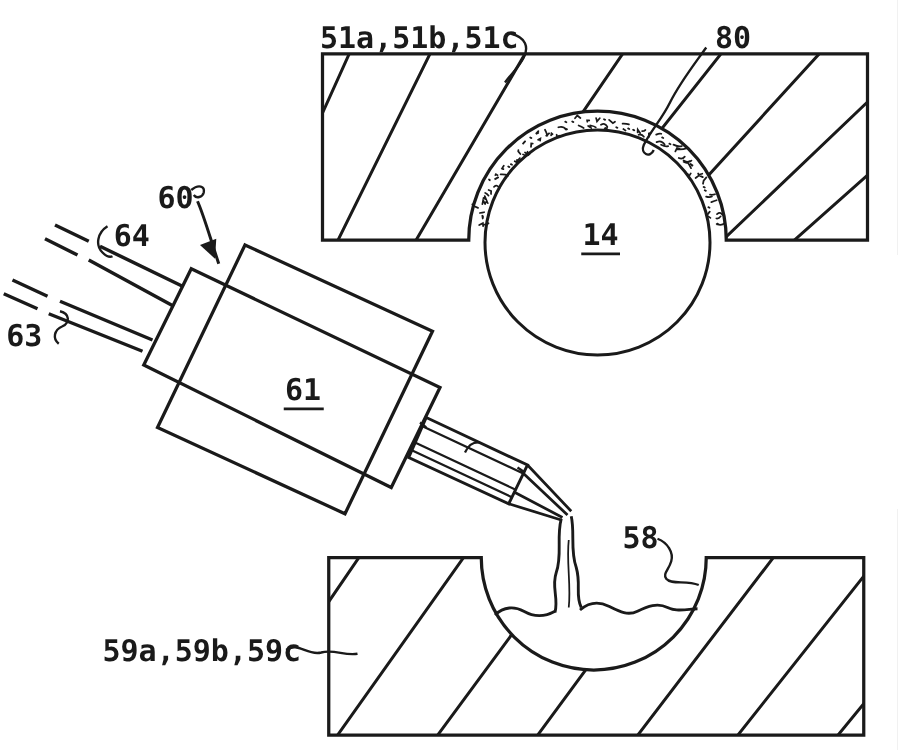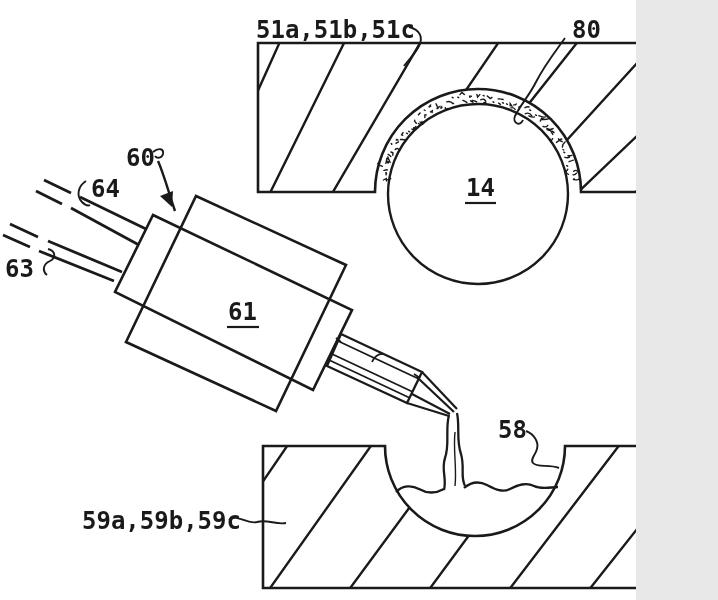--- a/index.html
+++ b/index.html
@@ -1,16 +1,16 @@
 <!DOCTYPE html>
 <html><head>
 <meta charset="utf-8">
 <style>
   html,body{margin:0;padding:0;background:#e8e8e8;}
-  .stage{position:relative;width:636px;height:600px;background:#ffffff;overflow:hidden;
+  .stage{position:relative;width:718px;height:600px;background:#ffffff;overflow:hidden;
          font-family:"DejaVu Sans Mono","Liberation Mono",monospace;}
   svg{display:block;position:absolute;left:0;top:0;}
   .ink{stroke:#1a1a1a;fill:none;}
   .lbl{font-family:"DejaVu Sans Mono","Liberation Mono",monospace;
        font-weight:700;font-size:24px;fill:#1a1a1a;}
 </style>
 </head>
 <body>
 
 <div class="stage">

